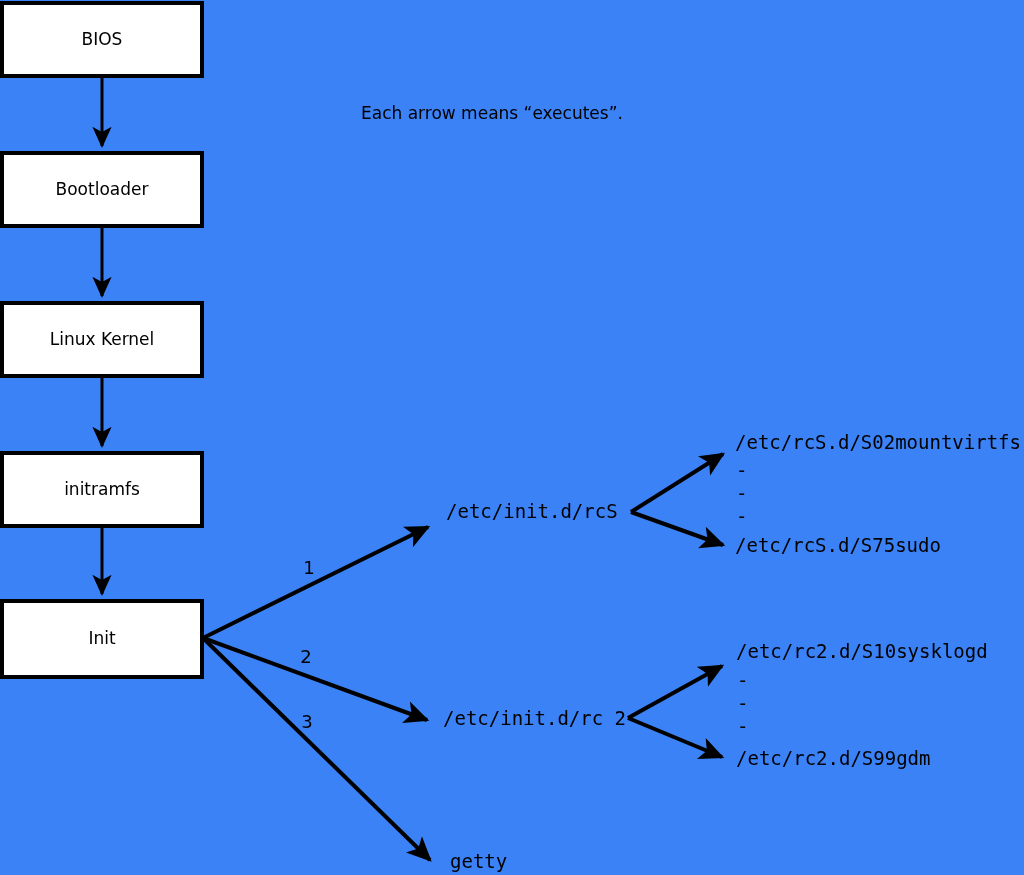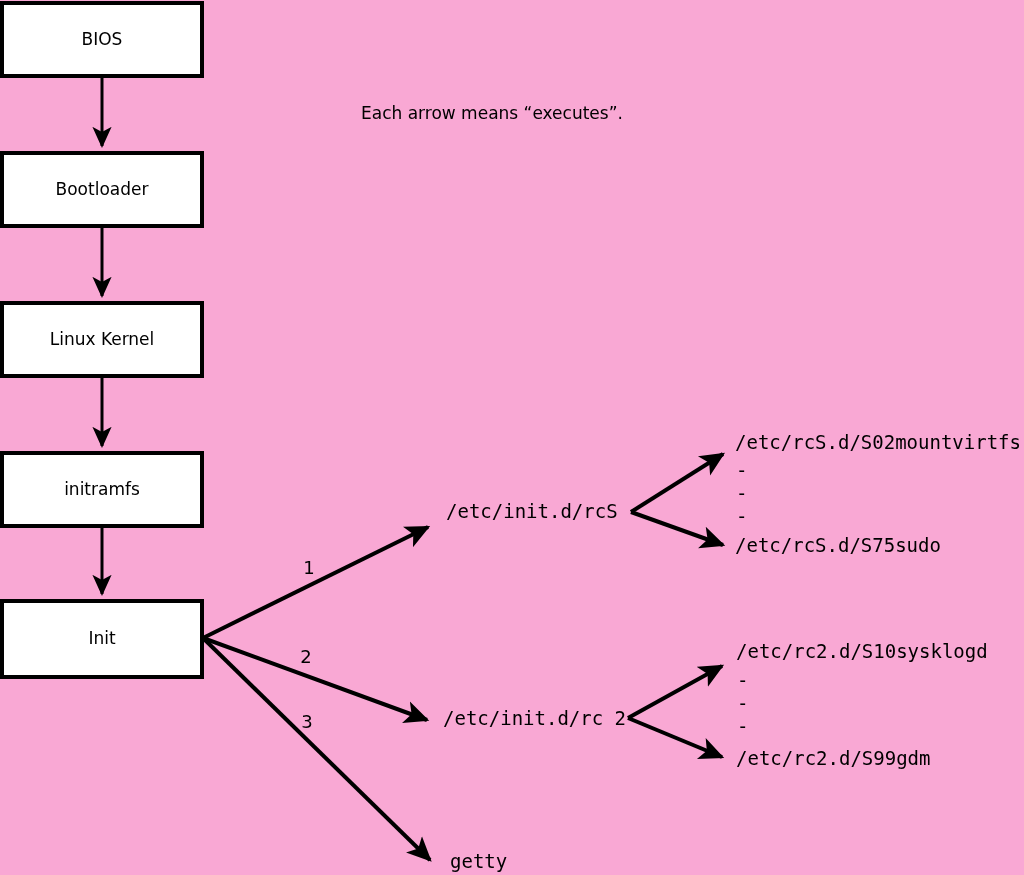--- a/index.html
+++ b/index.html
@@ -4,21 +4,21 @@
 <style>
   html, body {
     margin: 0;
     padding: 0;
     background: #ffffff;
   }
   #canvas {
     position: relative;
     width: 1024px;
     height: 875px;
-    background: #f9a8d4;
+    background: #3b82f6;
     overflow: hidden;
     font-family: "DejaVu Sans", sans-serif;
   }
   svg#diagram {
     position: absolute;
     left: 0;
     top: 0;
     width: 1024px;
     height: 875px;
     display: block;

